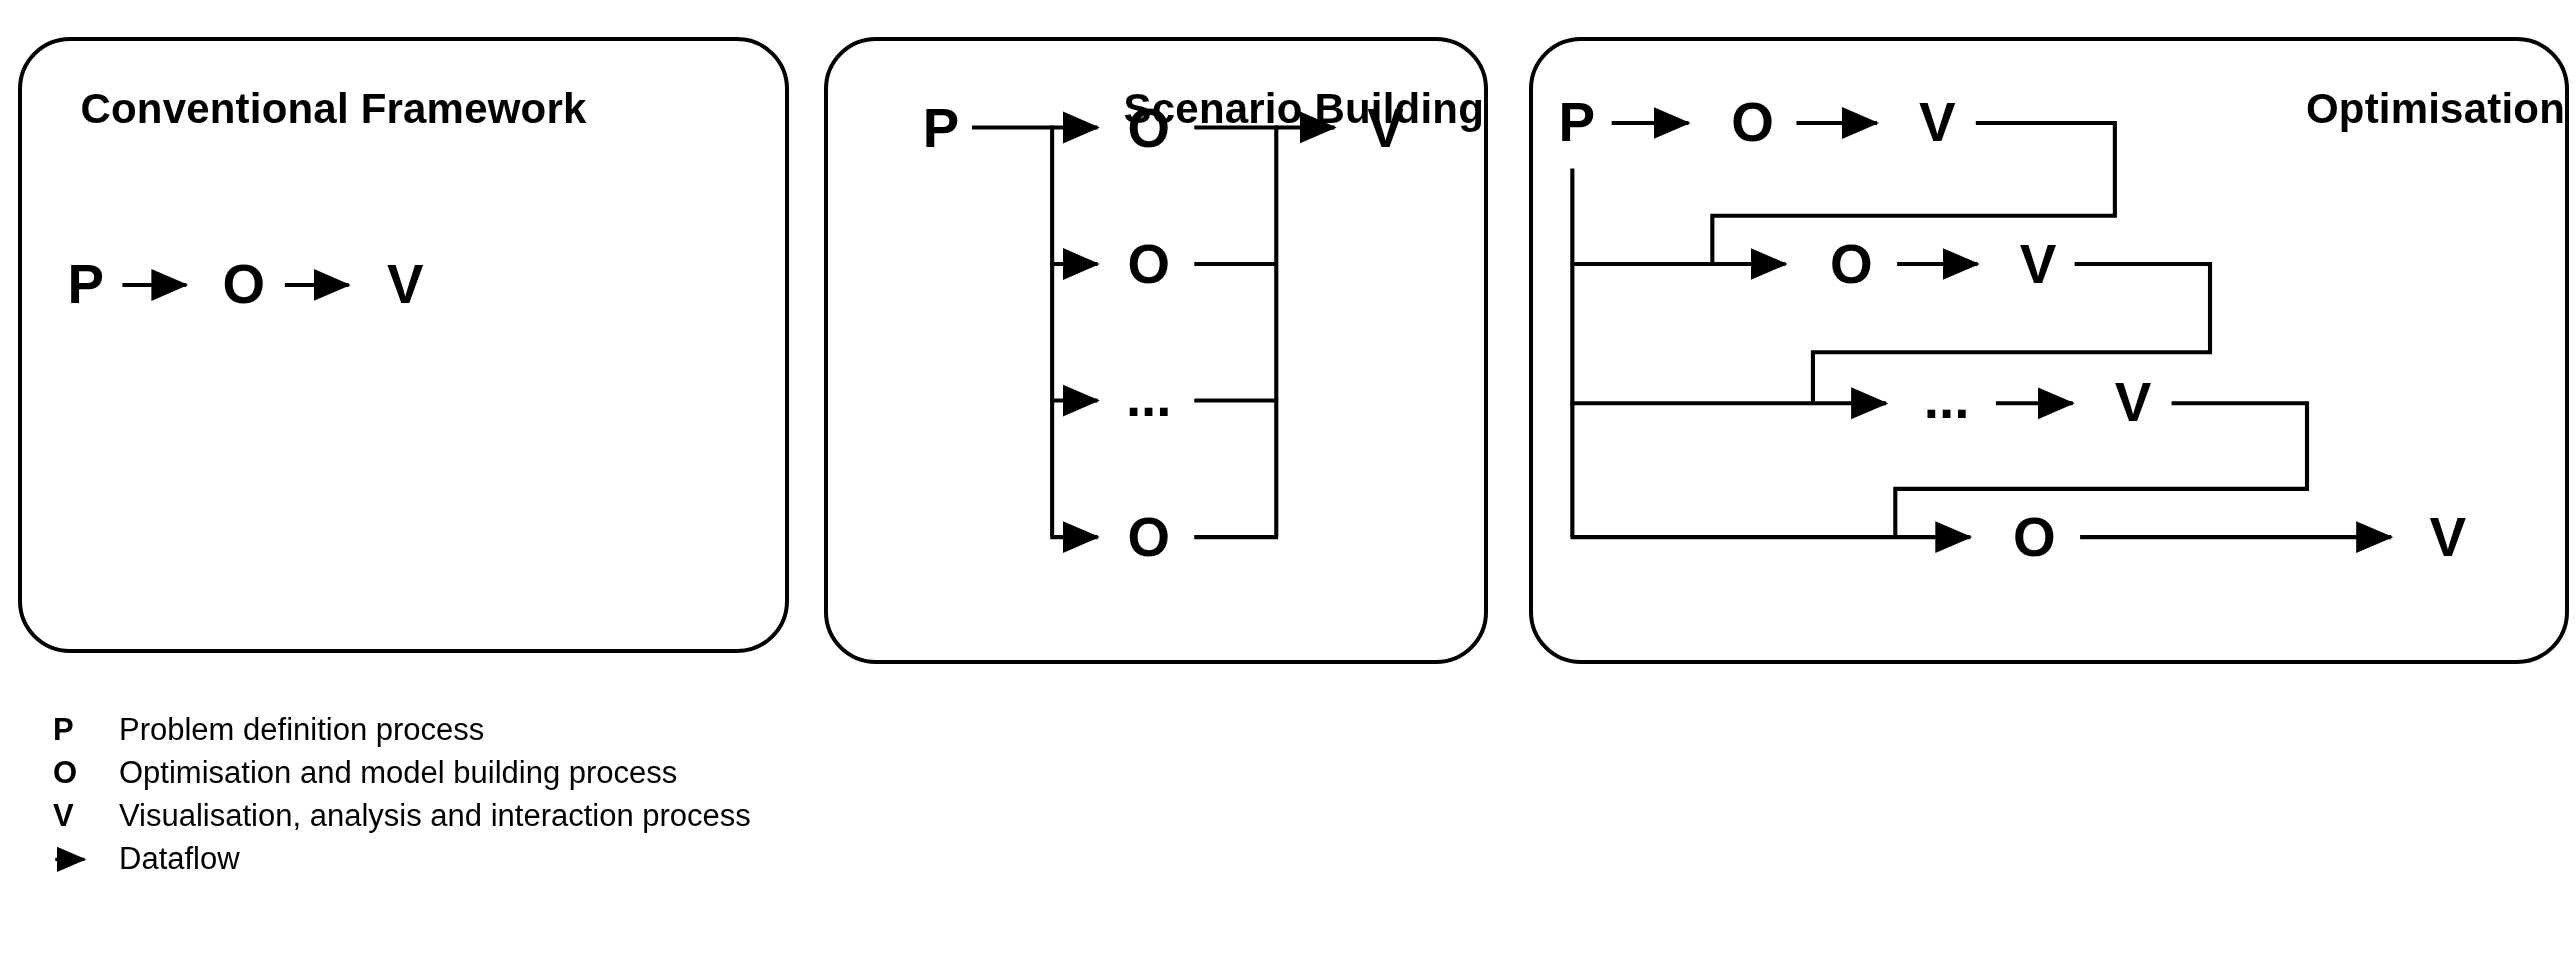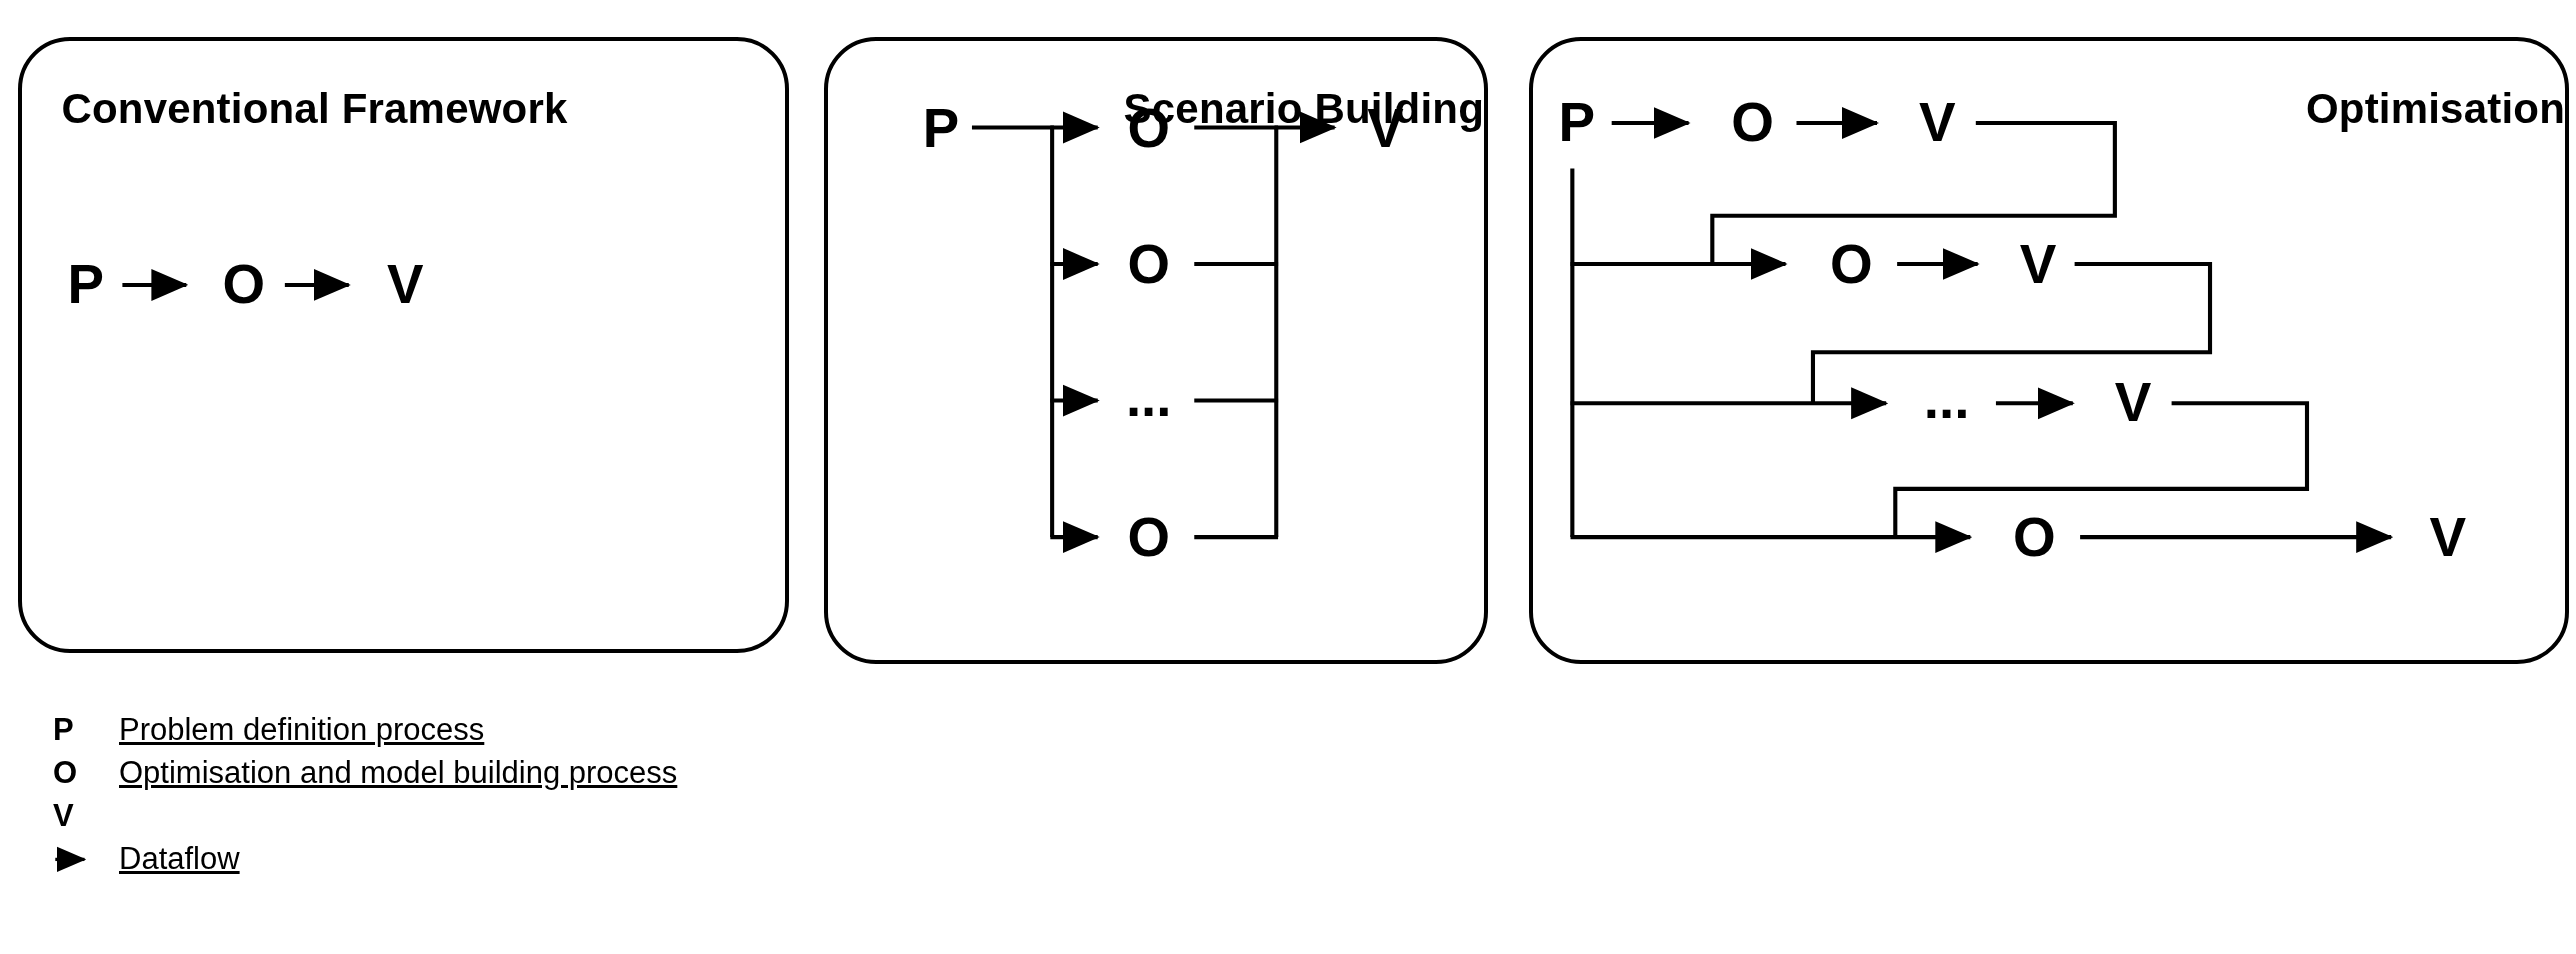--- a/index.html
+++ b/index.html
@@ -41,21 +41,21 @@
   .panel-title {
     position: absolute;
     left: 0; right: 0;
     text-align: right;
     font-size: 42px;
     font-weight: bold;
     letter-spacing: 0.2px;
     font-family: "Liberation Sans", sans-serif;
     white-space: nowrap;
   }
-  #panel-conventional .panel-title { top: 44px; text-align: left; padding-left: 39px; }
+  #panel-conventional .panel-title { top: 44px; text-align: left; padding-left: 58px; }
   #panel-scenario .panel-title     { top: 44px; }
   #panel-backcasting .panel-title  { top: 44px; }
 
   .panel-canvas {
     position: absolute;
     left: 0; top: 0;
     width: 100%;
     height: 100%;
     overflow: visible;
   }
@@ -94,21 +94,20 @@
     width: 66px;
     flex: 0 0 66px;
     display: flex;
     align-items: center;
   }
   .legend-desc {
     font-size: 31px;
     font-family: "Liberation Sans", sans-serif;
     line-height: 1;
     white-space: nowrap;
-    text-decoration: underline;
   }
 </style>
 </head>
 <body>
 
 <div id="root">
 
   <div class="panels">
 
     <div class="panel" id="panel-conventional">
@@ -234,20 +233,21 @@
       <div class="legend-desc">Problem definition process</div>
     </div>
 
     <div class="legend-row">
       <div class="legend-key">O</div>
       <div class="legend-desc">Optimisation and model building process</div>
     </div>
 
     <div class="legend-row">
       <div class="legend-key">V</div>
+      <div class="legend-desc">Visualisation, analysis and interaction process</div>
     </div>
 
     <div class="legend-row">
       <div class="legend-key-icon">
         <svg width="52" height="31" viewBox="0 0 56 34">
           <defs>
             <marker id="ahL" markerWidth="9" markerHeight="9" refX="8.5" refY="4.5" orient="auto" markerUnits="strokeWidth">
               <path d="M0,0.6 L9,4.5 L0,8.4 Z" fill="#000000"></path>
             </marker>
           </defs>

